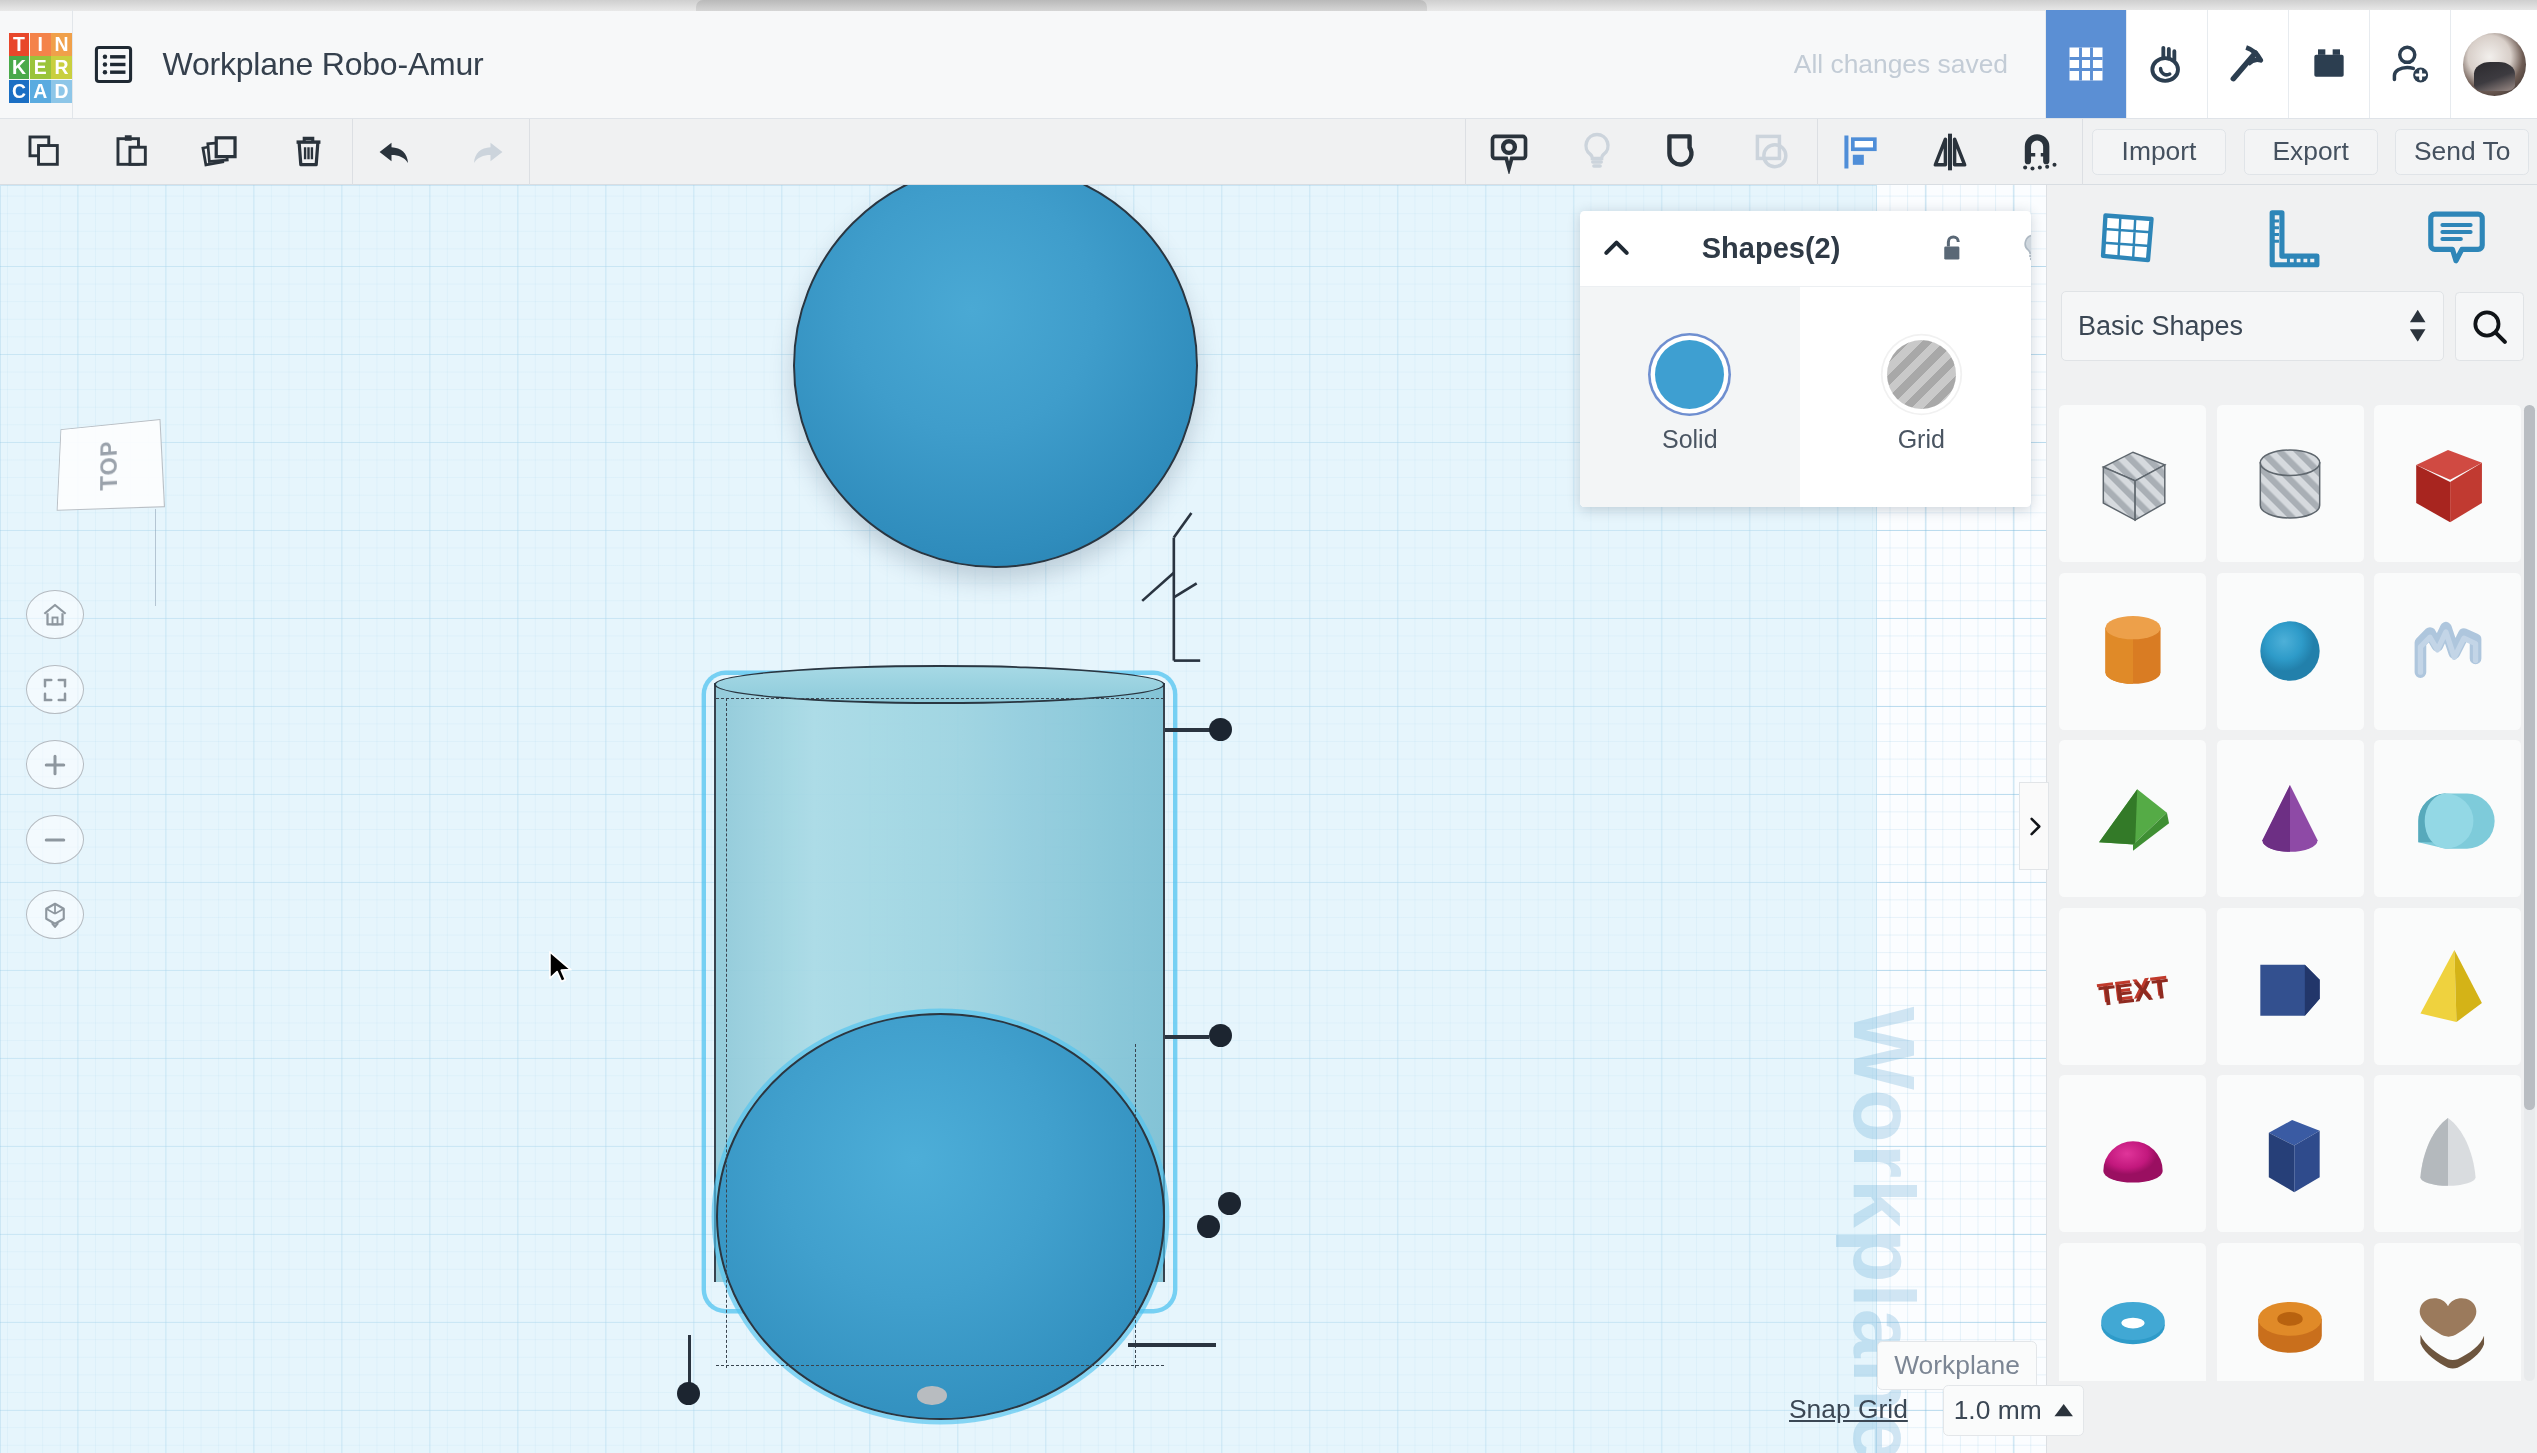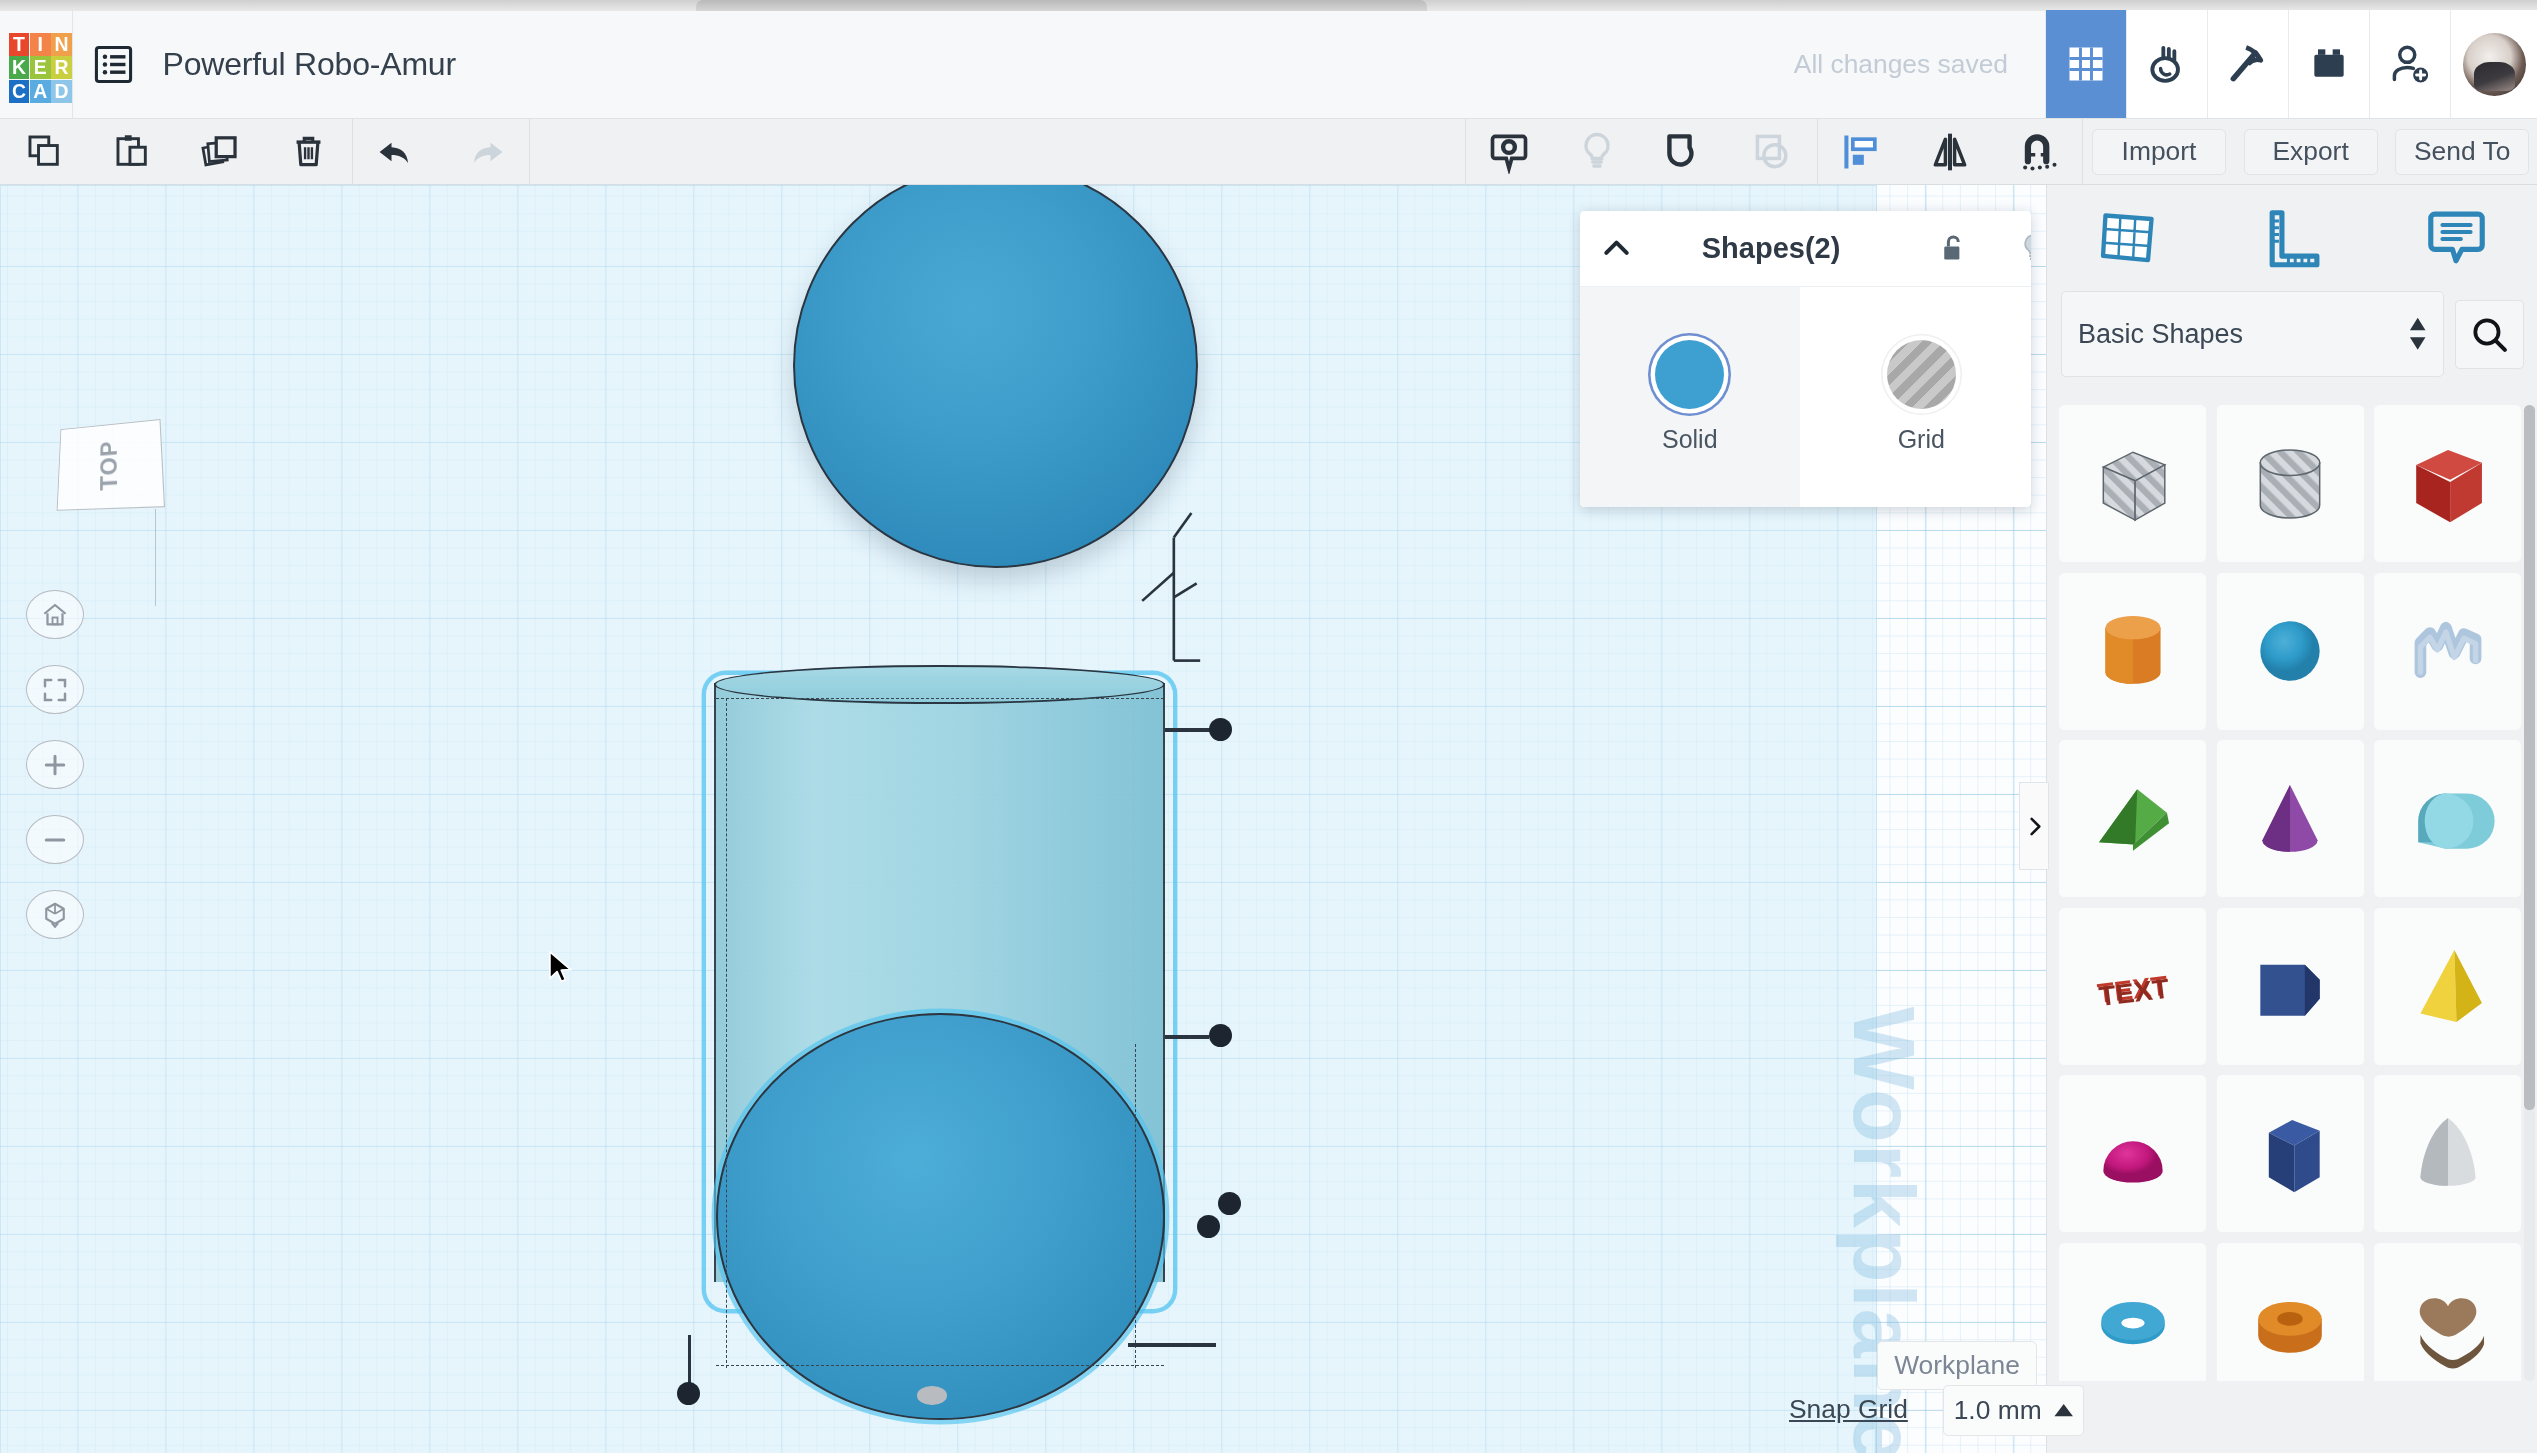--- a/index.html
+++ b/index.html
@@ -231,21 +231,21 @@
 
   
   .rightpanel {
     position: absolute; left: 2046px; top: 185px; width: 492px; height: 1269px;
     background: #f0f1f2; border-left: 0.9px solid #dcdfe3;
   }
   .rp-tabs { height: 106px; display:flex; align-items:center; }
   .rp-tab { flex:1; height:106px; display:flex; align-items:center; justify-content:center; cursor:pointer; }
   .rp-searchrow { display:flex; align-items:center; padding: 0 14px; gap: 10.6px; }
   .rp-select {
-    flex: 1 1 auto; height: 86px; background:#f5f6f7; border:0.9px solid #e0e3e6;
+    flex: 1 1 auto; height: 70px; background:#f5f6f7; border:0.9px solid #e0e3e6;
     border-radius: 5px; display:flex; align-items:center; padding: 0 16px;
     font-size: 27px; color:#3b4754; cursor:pointer; position: relative;
   }
   .rp-select .spin {
     position:absolute; right: 16px; top:50%; transform: translateY(-50%);
     display:flex; flex-direction:column; gap:4.4px; align-items:center;
   }
   .rp-searchbtn {
     width: 69px; height: 69px; background:#f5f6f7; border:0.9px solid #e0e3e6;
     border-radius:4.4px; display:flex; align-items:center; justify-content:center; cursor:pointer;
@@ -326,21 +326,21 @@
         <rect x="2" y="2" width="20" height="20" rx="1.5" fill="none" stroke="#1f2933" stroke-width="1.8"></rect>
         <circle cx="7" cy="7.5" r="1.3" fill="#1f2933"></circle>
         <circle cx="7" cy="12" r="1.3" fill="#1f2933"></circle>
         <circle cx="7" cy="16.5" r="1.3" fill="#1f2933"></circle>
         <rect x="10" y="6.5" width="9" height="2" fill="#1f2933"></rect>
         <rect x="10" y="11" width="9" height="2" fill="#1f2933"></rect>
         <rect x="10" y="15.5" width="9" height="2" fill="#1f2933"></rect>
       </svg>
     </div>
 
-    <div class="proj-title">Powerful Robo-Amur</div>
+    <div class="proj-title">Workplane Robo-Amur</div>
 
     <div class="hdr-spacer"></div>
 
     <div class="saved-text">All changes saved</div>
 
     <div class="hdr-icon-btn active">
       <svg class="ico" width="44" height="44" viewBox="0 0 24 24">
         <rect x="3" y="3" width="18" height="18" fill="#ffffff"></rect>
         <path d="M9 3v18M15 3v18M3 9h18M3 15h18" stroke="#5b8fd4" stroke-width="1.6"></path>
       </svg>

